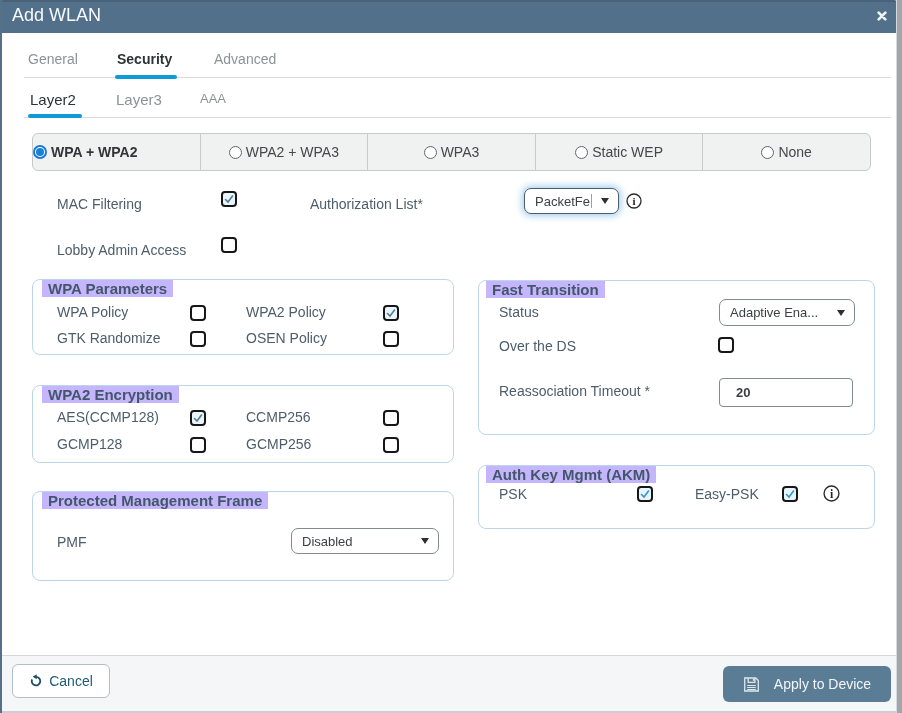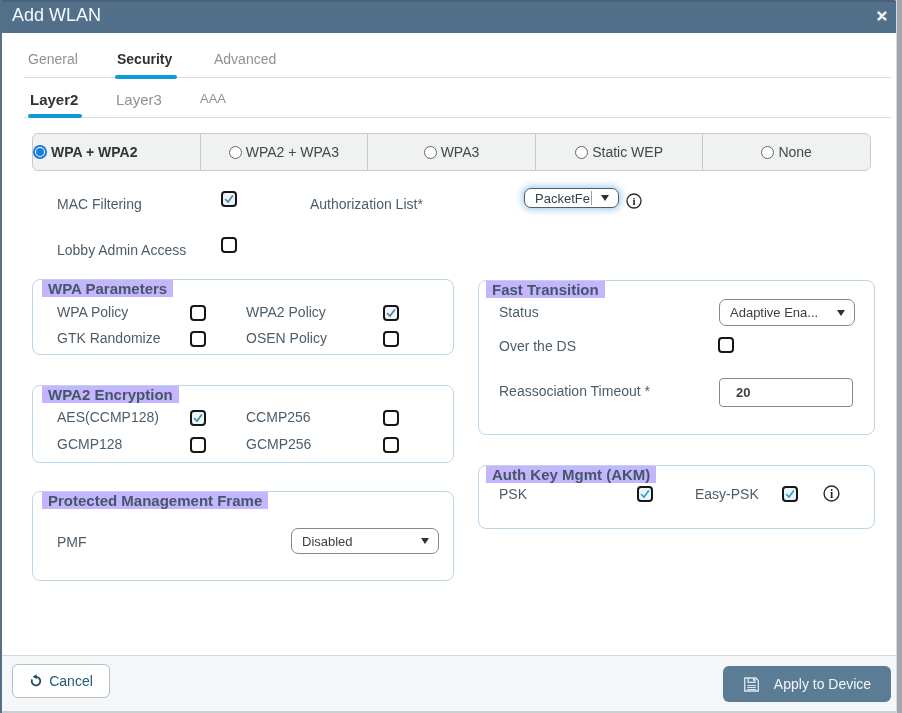--- a/index.html
+++ b/index.html
@@ -27,21 +27,21 @@
 <div class="abs" style="left:896px;top:0;width:1px;height:713px;background:#d8dadb;z-index:60;"></div>
 <div class="abs" style="left:897px;top:0;width:5px;height:713px;background:#a2a5aa;z-index:60;"></div>
 <div class="abs" style="left:0;top:711px;width:897px;height:2px;background:#ccced1;z-index:59;"></div>
 
 <div class="abs" style="left:28px;top:51px;font-size:14px;color:#8e9295;">General</div>
 <div class="abs" style="left:117px;top:51px;font-size:14px;font-weight:bold;color:#2f3335;">Security</div>
 <div class="abs" style="left:214px;top:51px;font-size:14px;color:#8e9295;">Advanced</div>
 <div class="hr" style="left:24px;top:77px;width:867px;"></div>
 <div class="abs" style="left:115px;top:75px;width:62px;height:4px;background:#0e9bd8;border-radius:2px;"></div>
 
-<div class="abs" style="left:30px;top:91px;font-size:15px;font-weight:bold;color:#2f3335;">Layer2</div>
+<div class="abs" style="left:30px;top:91px;font-size:15px;font-weight:normal;color:#2f3335;">Layer2</div>
 <div class="abs" style="left:116px;top:91px;font-size:15px;color:#8e9295;">Layer3</div>
 <div class="abs" style="left:200px;top:91px;font-size:13px;color:#8e9295;">AAA</div>
 <div class="hr" style="left:24px;top:117px;width:867px;"></div>
 <div class="abs" style="left:28px;top:114px;width:54px;height:4px;background:#0e9bd8;border-radius:2px;"></div>
 
 <div class="abs" style="left:32px;top:133px;width:839px;height:38px;background:#f0f1f1;border:1px solid #c8c9ca;border-radius:6px;display:flex;">
   <div style="flex:1;display:flex;align-items:center;gap:4px;">
     <span style="width:14px;height:14px;border-radius:50%;border:2px solid #1b79cf;background:#fff;display:inline-block;position:relative;">
         <span style="position:absolute;left:1px;top:1px;width:8px;height:8px;border-radius:50%;background:#1581d9;"></span>
       </span>
@@ -65,21 +65,21 @@
   </div>
 </div>
 
 <div class="lbl" style="left:57px;top:196px;">MAC Filtering</div>
 <div class="cb chk" style="left:221px;top:191px;">
     <svg width="10" height="10" viewBox="0 0 10 10">
       <path d="M1.5 5.5 L4 8 L8.5 2" stroke="#527e96" stroke-width="1.6" fill="none" stroke-linecap="round"></path>
     </svg>
   </div>
 <div class="lbl" style="left:310px;top:196px;">Authorization List*</div>
-<div class="combo" style="left:524px;top:188px;width:95px;height:20px;border-color:#4a5f6d;box-shadow:0 0 7px 2px rgba(90,165,225,0.55);">PacketFe<span style="display:inline-block;width:1px;height:14px;background:#9aa0a5;margin-left:1px;"></span><span class="car"></span></div>
+<div class="combo" style="left:524px;top:188px;width:95px;height:26px;border-color:#4a5f6d;box-shadow:0 0 7px 2px rgba(90,165,225,0.55);">PacketFe<span style="display:inline-block;width:1px;height:14px;background:#9aa0a5;margin-left:1px;"></span><span class="car"></span></div>
 <svg class="abs" style="left:626px;top:193px;" width="16" height="16" viewBox="0 0 16 16">
     <circle cx="8" cy="8" r="7" fill="none" stroke="#2a2a2a" stroke-width="1.3"></circle>
     <text x="8" y="12" text-anchor="middle" font-family="Liberation Serif" font-weight="bold" font-size="11" fill="#252525">i</text>
   </svg>
 
 <div class="lbl" style="left:57px;top:242px;">Lobby Admin Access</div>
 <div class="cb" style="left:221px;top:237px;"></div>
 
 <div class="fs" style="left:32px;top:279px;width:422px;height:76px;"></div>
 <div class="legend" style="left:42px;top:270px;">WPA Parameters</div>

